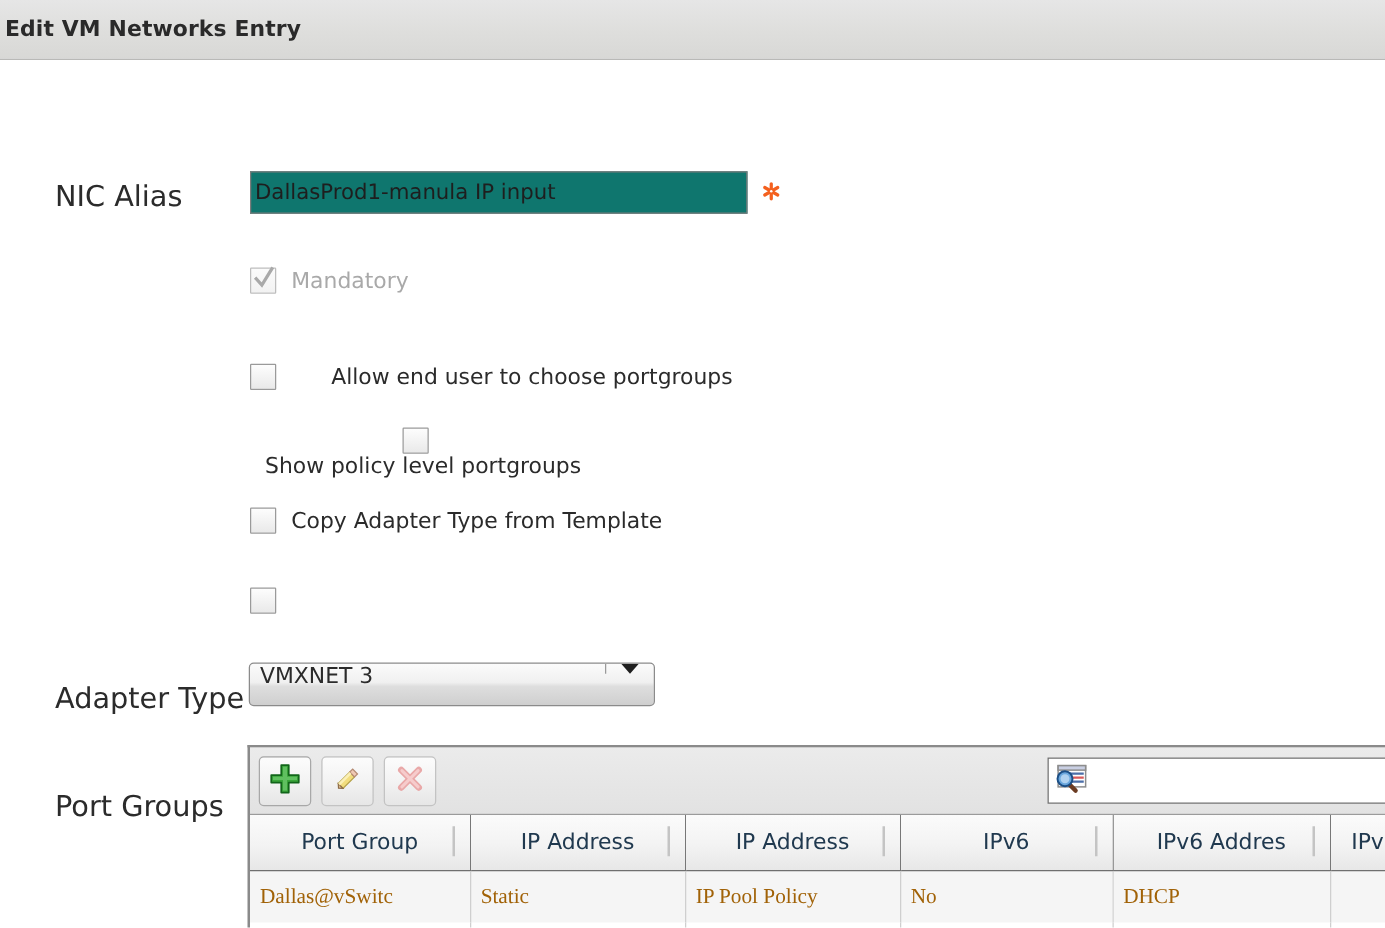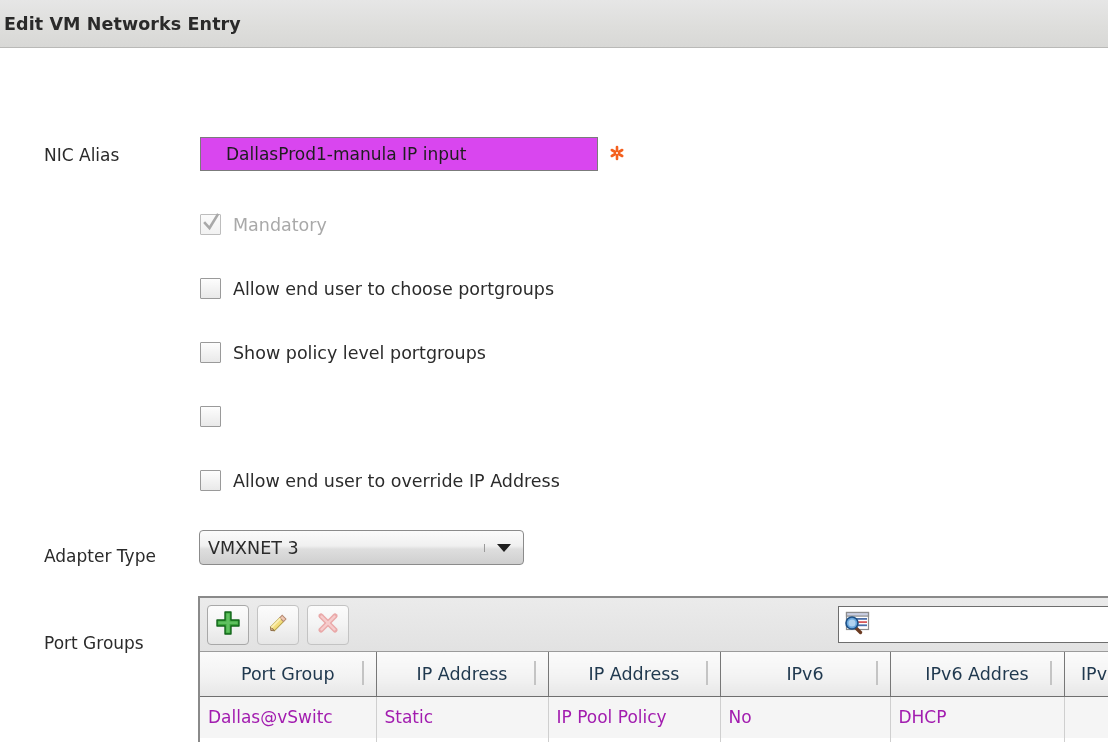--- a/index.html
+++ b/index.html
@@ -37,41 +37,41 @@
   .form {
     position: relative;
     padding: 0;
   }
   .row {
     display: flex;
     align-items: flex-start;
     position: absolute;
   }
   .label {
-    font-size: 17px;
+    font-size: 23px;
     color: #2b2b2b;
     white-space: nowrap;
   }
 
   
   .nic-row { left: 0; top: 85px; width: 1108px; }
   .nic-label { position: absolute; left: 44px; top: 12px; }
   .text-input {
     position: absolute;
     left: 200px;
     top: 4px;
     width: 398px;
     height: 34px;
     box-sizing: border-box;
     border: 1px solid #7b7b7b;
-    background: #d946ef;
+    background: #0f766e;
     font-family: "DejaVu Sans", "Liberation Sans", sans-serif;
     font-size: 17px;
     color: #1e1e1e;
-    padding: 0 25px;
+    padding: 0 3px;
     outline: none;
     border-radius: 0;
   }
   .asterisk {
     position: absolute;
     left: 608px;
     top: 5px;
     width: 18px;
     height: 30px;
     display: flex;
@@ -115,21 +115,21 @@
     position: absolute;
     left: 199px;
     top: 0px;
     width: 325px;
     height: 35px;
     box-sizing: border-box;
     border: 1px solid #8b8b8b;
     border-radius: 4px;
     background: linear-gradient(to bottom, #fbfbfb 0%, #f0f0f0 45%, #dedede 55%, #cfcfcf 100%);
     display: flex;
-    align-items: center;
+    align-items: flex-start;
     overflow: hidden;
   }
   .combo .combo-value {
     flex: 1 1 auto;
     display: flex;
     align-items: center;
     padding-left: 8px;
     font-size: 17.5px;
     color: #2b2b2b;
   }
@@ -235,26 +235,27 @@
     position: absolute;
     right: 12px;
     top: 9px;
     width: 2px;
     height: 24px;
     background: #c4c4c4;
   }
   table.grid tbody td {
     height: 42px;
     border-right: 1px solid #cfcfcf;
-    color: #a21caf;
+    color: #a16207;
     padding: 0 8px;
     white-space: nowrap;
     overflow: hidden;
     box-sizing: border-box;
     text-align: left;
+    font-family: Liberation Serif, serif;
   }
   table.grid tbody tr.odd td { background: #f5f5f5; }
   table.grid tbody tr.even td { background: #ffffff; }
 
   .clip { display: block; overflow: hidden; text-overflow: clip; }
 </style>
 </head>
 <body>
 
 <div class="titlebar">
@@ -283,37 +284,37 @@
     <span class="cbox disabled">
       <span class="tick">
         <svg width="17" height="21" viewBox="0 0 17 21" aria-hidden="true">
           <polyline points="2,10 6.5,15 14.5,2" fill="none" stroke="#a9a9a9" stroke-width="2.6" stroke-linecap="square" stroke-linejoin="miter"></polyline>
         </svg>
       </span>
     </span>
     <span class="cblabel disabled">Mandatory</span>
   </div>
 
-  <div class="cbrow" style="top:230px;">
+  <div class="cbrow" style="top:243px;gap:32px;">
     <span class="cbox"></span>
     <span class="cblabel">Allow end user to choose portgroups</span>
   </div>
 
-  <div class="cbrow" style="top:294px;">
+  <div class="cbrow" style="top:294px;flex-direction:column;">
     <span class="cbox"></span>
     <span class="cblabel">Show policy level portgroups</span>
   </div>
 
   <div class="cbrow" style="top:358px;">
     <span class="cbox"></span>
+    <span class="cblabel">Copy Adapter Type from Template</span>
   </div>
 
   <div class="cbrow" style="top:422px;">
     <span class="cbox"></span>
-    <span class="cblabel">Allow end user to override IP Address</span>
   </div>
 
   <div class="row adapter-row">
     <span class="label adapter-label">Adapter Type</span>
     <div class="combo">
       <span class="combo-value">VMXNET 3</span>
       <span class="combo-arrow">
         <span class="caret"></span>
       </span>
     </div>

